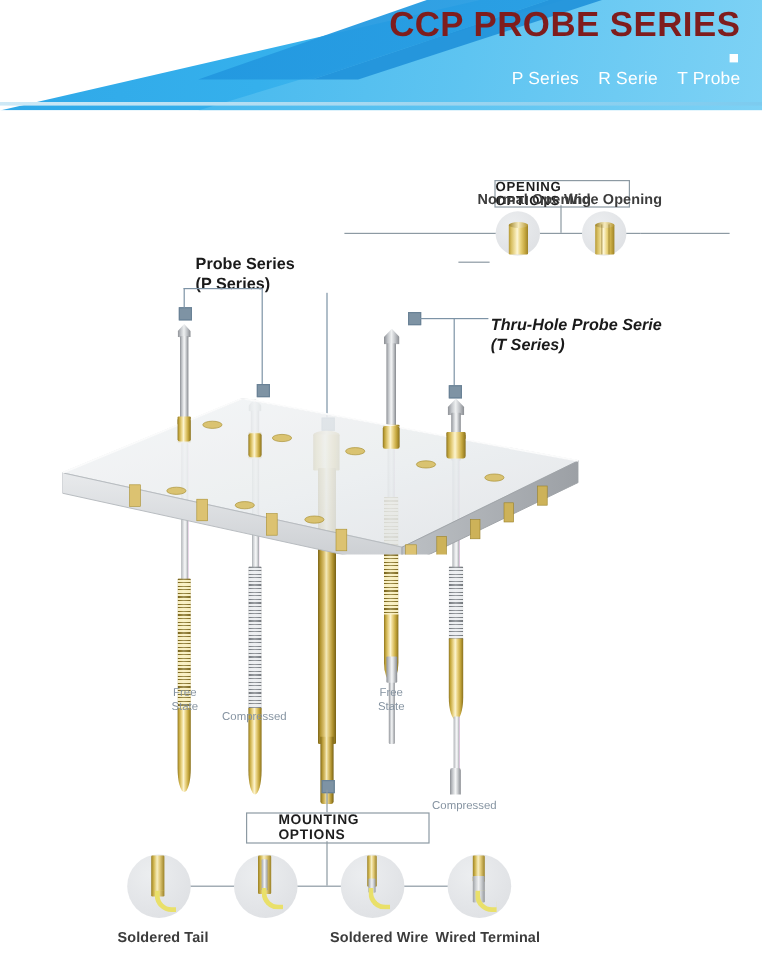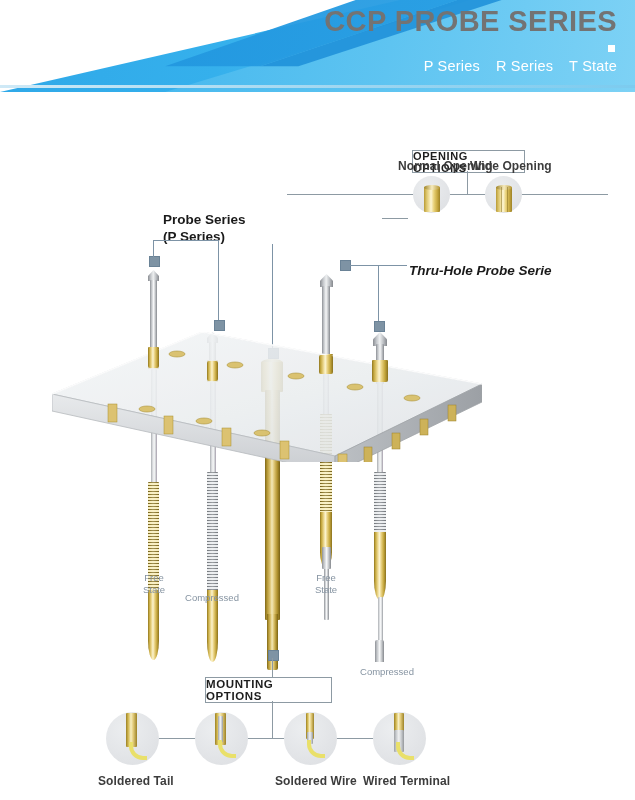--- a/index.html
+++ b/index.html
@@ -32,21 +32,21 @@
     opacity:.95;
   }
   .hdr-diag-dark2{
     position:absolute;left:0;top:0;width:635px;height:92px;
     background:#1c8ed8;
     clip-path:polygon(72% 0, 79% 0, 47% 72%, 41% 72%);
     opacity:.85;
   }
   .hdr-title{
     position:absolute;right:18px;top:5px;
-    font-size:29px;font-weight:bold;color:#737373;letter-spacing:.4px;
+    font-size:29px;font-weight:bold;color:#7f1d1d;letter-spacing:.4px;
     white-space:nowrap;
   }
   .hdr-tabs{
     position:absolute;right:18px;top:58px;
     display:flex;gap:16px;align-items:baseline;
   }
   .hdr-tab{
     font-size:14.5px;color:#ffffff;white-space:nowrap;letter-spacing:.2px;
   }
   .hdr-dot{
@@ -60,21 +60,21 @@
   
   .canvas{position:absolute;left:0;top:92px;width:635px;height:708px;}
 
   
   .opt-box{
     position:absolute;border:1px solid #8d9aa3;background:#fff;
     display:flex;align-items:center;justify-content:center;
     font-size:11px;font-weight:bold;letter-spacing:.6px;color:#1d1d1d;
   }
   #opening-box{left:412px;top:58px;width:111px;height:21px;}
-  #mounting-box{left:205px;top:585px;width:125px;height:24px;font-size:11.5px;}
+  #mounting-box{left:205px;top:585px;width:125px;height:24px;font-size:11.5px;padding-left:26px;}
 
   .circle-node{
     position:absolute;border-radius:50%;
     background:radial-gradient(circle at 38% 32%,#eceef0 0%,#e2e4e7 60%,#dcdee1 100%);
   }
   .node-label{
     position:absolute;font-size:12px;color:#3c3c3c;white-space:nowrap;text-align:center;
     font-weight:bold;letter-spacing:.1px;
   }
   .hline{position:absolute;height:1px;background:#8d9aa3;}
@@ -170,22 +170,22 @@
   <div class="hdr-bg"></div>
   <div class="hdr-bg2"></div>
   <div class="hdr-diag-dark"></div>
   <div class="hdr-diag-dark2"></div>
 
   <div class="hdr-title">CCP PROBE SERIES</div>
   <div class="hdr-dot"></div>
 
   <div class="hdr-tabs">
     <span class="hdr-tab">P Series</span>
-    <span class="hdr-tab">R Series</span>
-    <span class="hdr-tab">T State</span>
+    <span class="hdr-tab">R Serie</span>
+    <span class="hdr-tab">T Probe</span>
   </div>
 
   <div class="hdr-rule"></div>
 </div>
 
 <div class="canvas">
 
   <div class="opt-box" id="opening-box">OPENING OPTIONS</div>
 
   <div class="vline" style="left:467px;top:79px;height:23px;"></div>
@@ -207,20 +207,21 @@
   <div class="node-label" style="left:470px;top:67px;width:68px;">Wide Opening</div>
 
   <div class="callout" style="left:163px;top:119px;">
     <div>Probe Series</div>
     <div>(P Series)</div>
   </div>
 
 
   <div class="callout" style="left:409px;top:170px;font-style:italic;">
     <div>Thru-Hole Probe Serie</div>
+    <div>(T Series)</div>
   </div>
 
   <div class="hline" style="left:382px;top:126px;width:26px;"></div>
 
   <div class="lead-sq" style="left:149px;top:164px;"></div>
   <div class="lead-v" style="left:153px;top:148px;height:17px;"></div>
   <div class="lead-h" style="left:153px;top:148px;width:65px;"></div>
   <div class="lead-v" style="left:218px;top:148px;height:80px;"></div>
   <div class="lead-sq" style="left:214px;top:228px;"></div>
 

